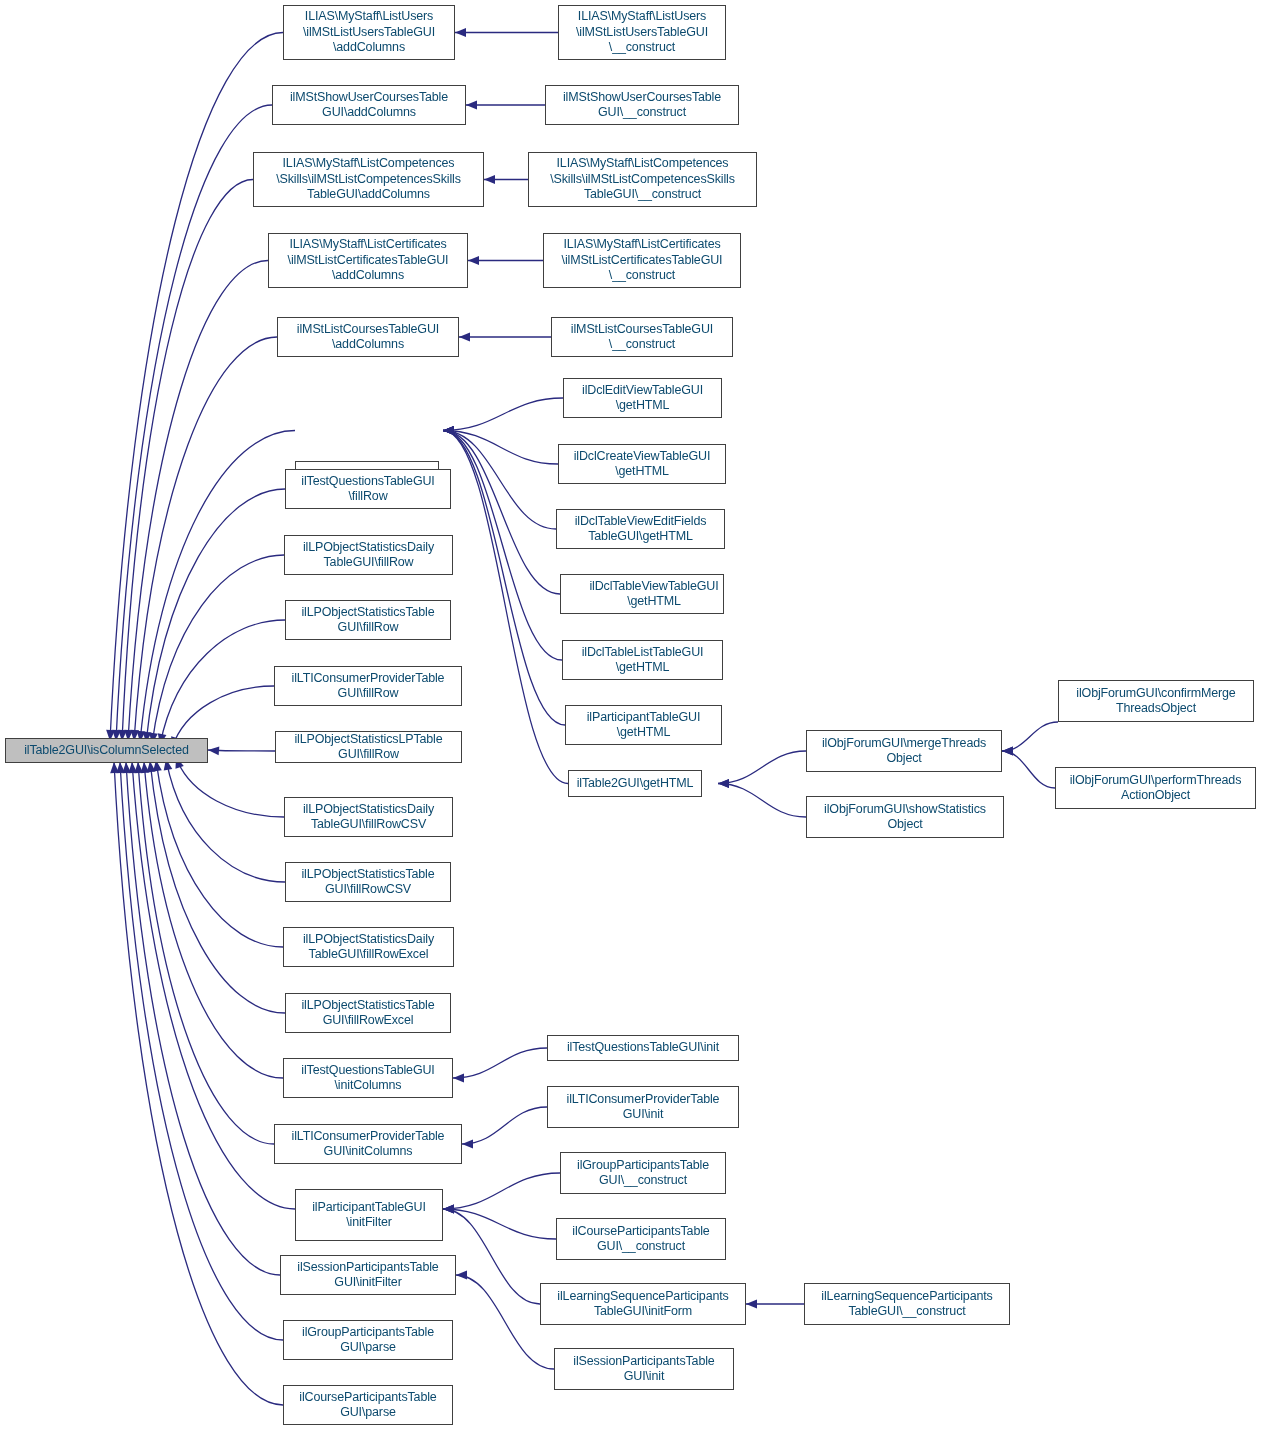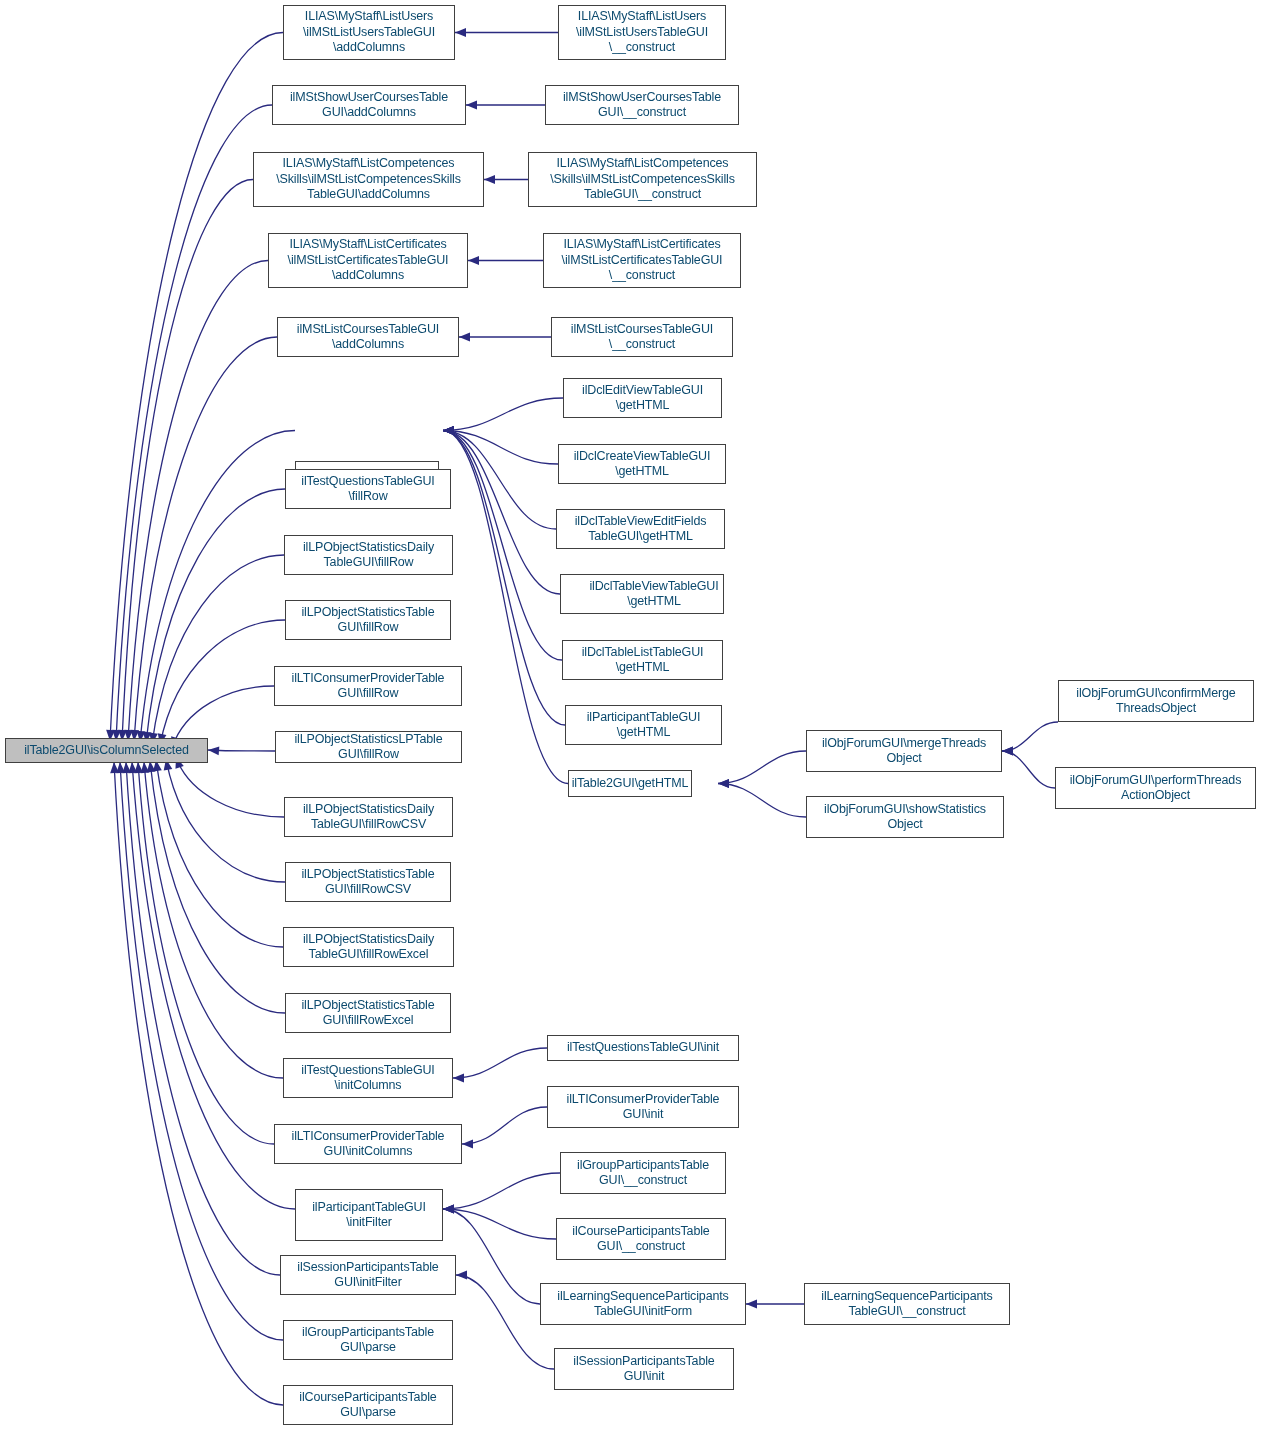--- a/index.html
+++ b/index.html
@@ -211,21 +211,21 @@
       <div class="node" style="left: 558px; top: 444px; width: 168px; height: 40px;">ilDclCreateViewTableGUI
 \getHTML</div>
       <div class="node" style="left: 556px; top: 509px; width: 169px; height: 40px;">ilDclTableViewEditFields
 TableGUI\getHTML</div>
       <div class="node" style="left: 560px; top: 574px; width: 164px; height: 40px; padding-left: 24px;">ilDclTableViewTableGUI
 \getHTML</div>
       <div class="node" style="left: 562px; top: 640px; width: 161px; height: 40px;">ilDclTableListTableGUI
 \getHTML</div>
       <div class="node" style="left: 565px; top: 705px; width: 157px; height: 40px;">ilParticipantTableGUI
 \getHTML</div>
-      <div class="node" style="left: 568px; top: 770px; width: 124px; height: 27px;">ilTable2GUI\getHTML</div>
+      <div class="node" style="left: 568px; top: 770px; width: 134px; height: 27px;">ilTable2GUI\getHTML</div>
       <div class="node" style="left: 806px; top: 730px; width: 196px; height: 42px;">ilObjForumGUI\mergeThreads
 Object</div>
       <div class="node" style="left: 806px; top: 796px; width: 198px; height: 42px;">ilObjForumGUI\showStatistics
 Object</div>
       <div class="node" style="left: 1058px; top: 680px; width: 196px; height: 42px;">ilObjForumGUI\confirmMerge
 ThreadsObject</div>
       <div class="node" style="left: 1055px; top: 767px; width: 201px; height: 42px;">ilObjForumGUI\performThreads
 ActionObject</div>
       <div class="node" style="left: 547px; top: 1035px; width: 192px; height: 26px;">ilTestQuestionsTableGUI\init</div>
       <div class="node" style="left: 547px; top: 1086px; width: 192px; height: 42px;">ilLTIConsumerProviderTable

